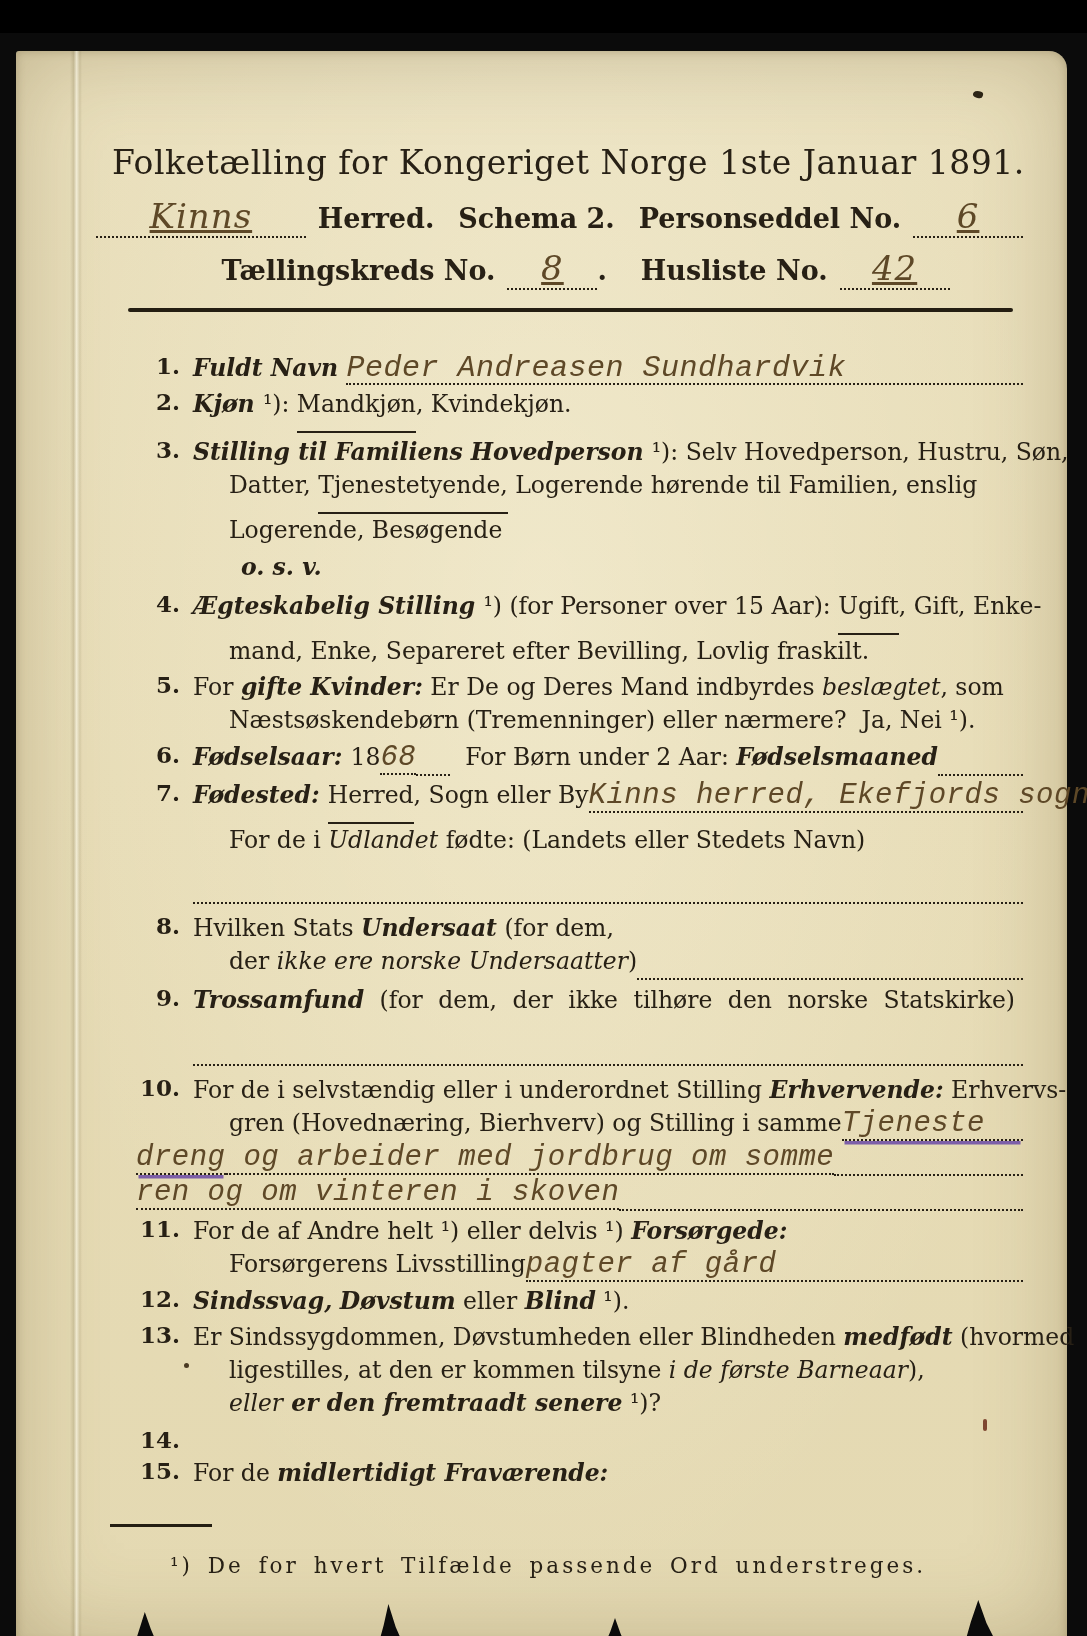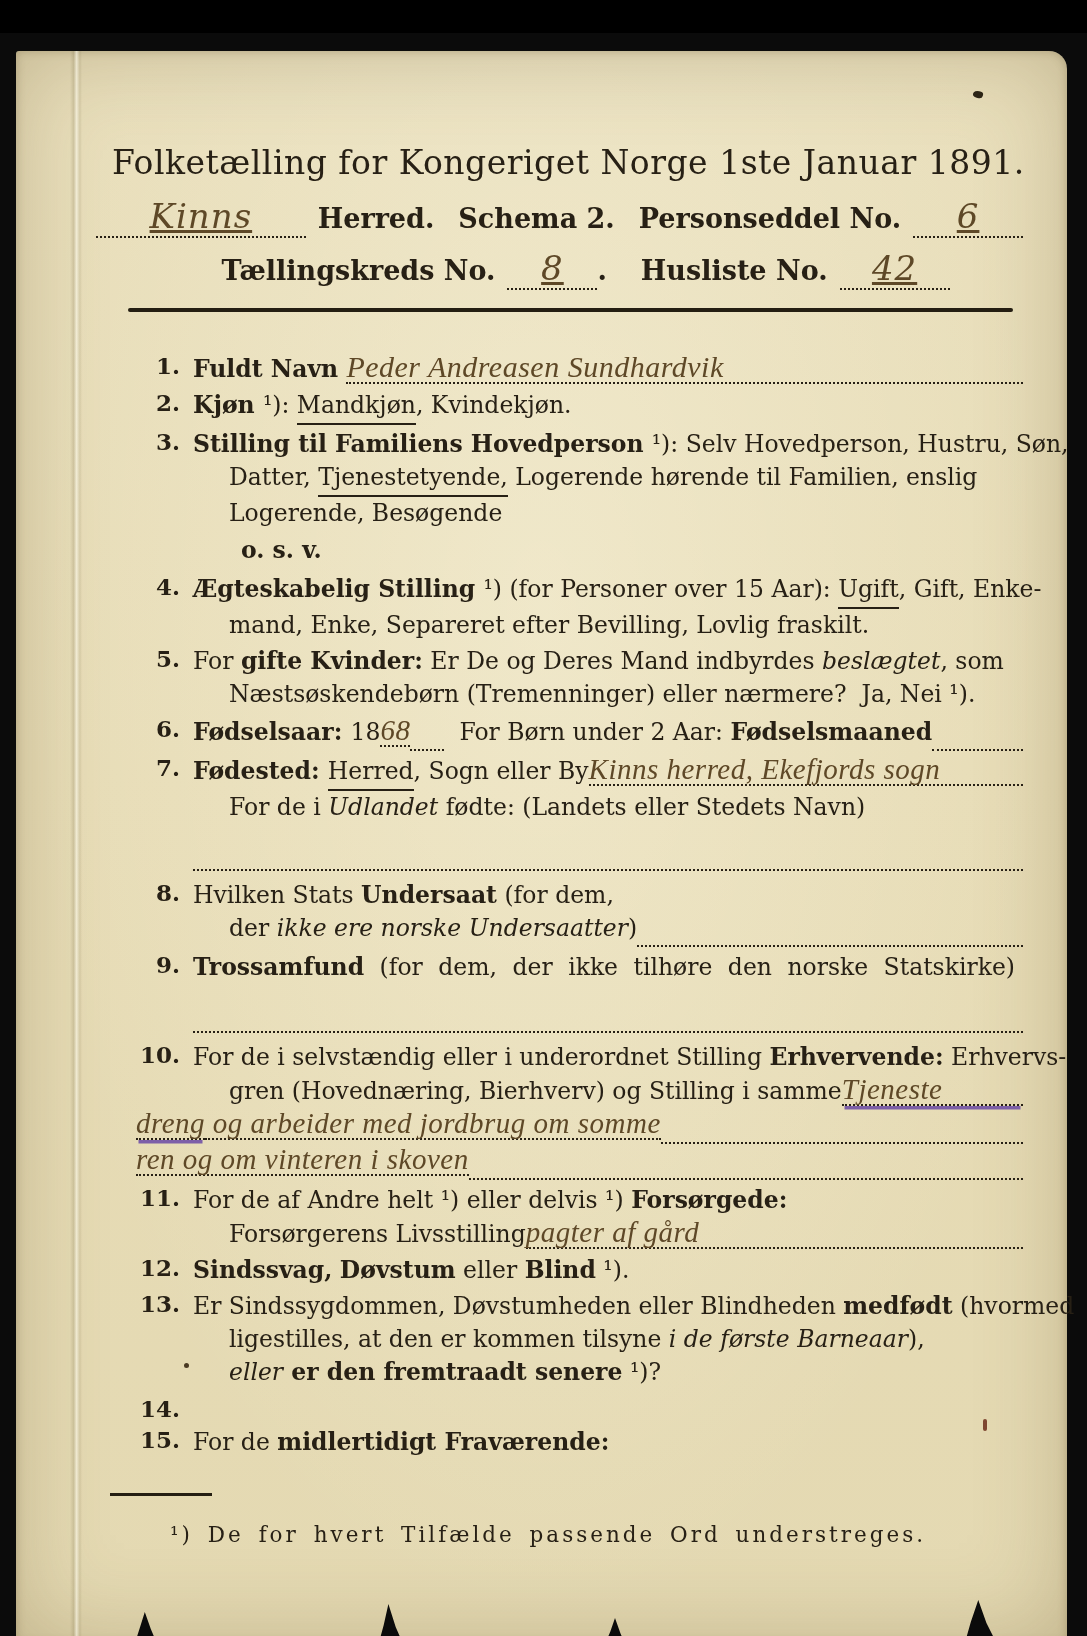--- a/index.html
+++ b/index.html
@@ -30,25 +30,25 @@
   .rule{height:4px;background:#241e12;margin:18px 10px 40px -8px;border-radius:2px;}
 
   
   .item{display:flex;margin-bottom:3px;}
   .no{flex:0 0 44px;text-align:right;padding-right:13px;font-size:23px;font-weight:bold;}
   .body{flex:1;min-width:0;}
   .line{display:flex;align-items:baseline;min-height:33px;font-size:23.5px;line-height:33px;}
   .ind1{margin-left:36px;} .ind2{margin-left:48px;} .flush{margin-left:-57px;}
   .wide{word-spacing:8px;}
   .sg{white-space:pre;}
-  .b{font-weight:bold;} .i{font-style:italic;}
-  .u{border-bottom:2.5px solid var(--ink,#272015);padding-bottom:1px;}
+  .b{font-weight:bold;font-style:italic;} .i{font-style:italic;}
+  .u{border-bottom:2.5px solid var(--ink,#272015);padding-bottom:10px;}
   .dots{border-bottom:2.5px dotted var(--ink,#272015);}
   .grow{flex:1 1 auto;min-width:18px;}
-  .hw{font-family:Liberation Serif, serif;font-style:italic;color:var(--hw,#5e4827);
+  .hw{font-family:Liberation Mono, monospace;font-style:italic;color:var(--hw,#5e4827);
       font-size:29px;letter-spacing:.5px;line-height:30px;}
   .name{font-size:30px;}
   .pu{box-shadow:0 6px 0 -2.5px var(--purple,#7d5fa8);}
 
   
   .divider{width:102px;height:3px;background:#241e12;margin:34px 0 26px -26px;}
   .footnote{margin-left:34px;font-size:21.5px;letter-spacing:3px;word-spacing:5px;color:var(--ink,#272015);}
 
   
   .tear{position:absolute;bottom:-3px;background:#0b0b0b;}

